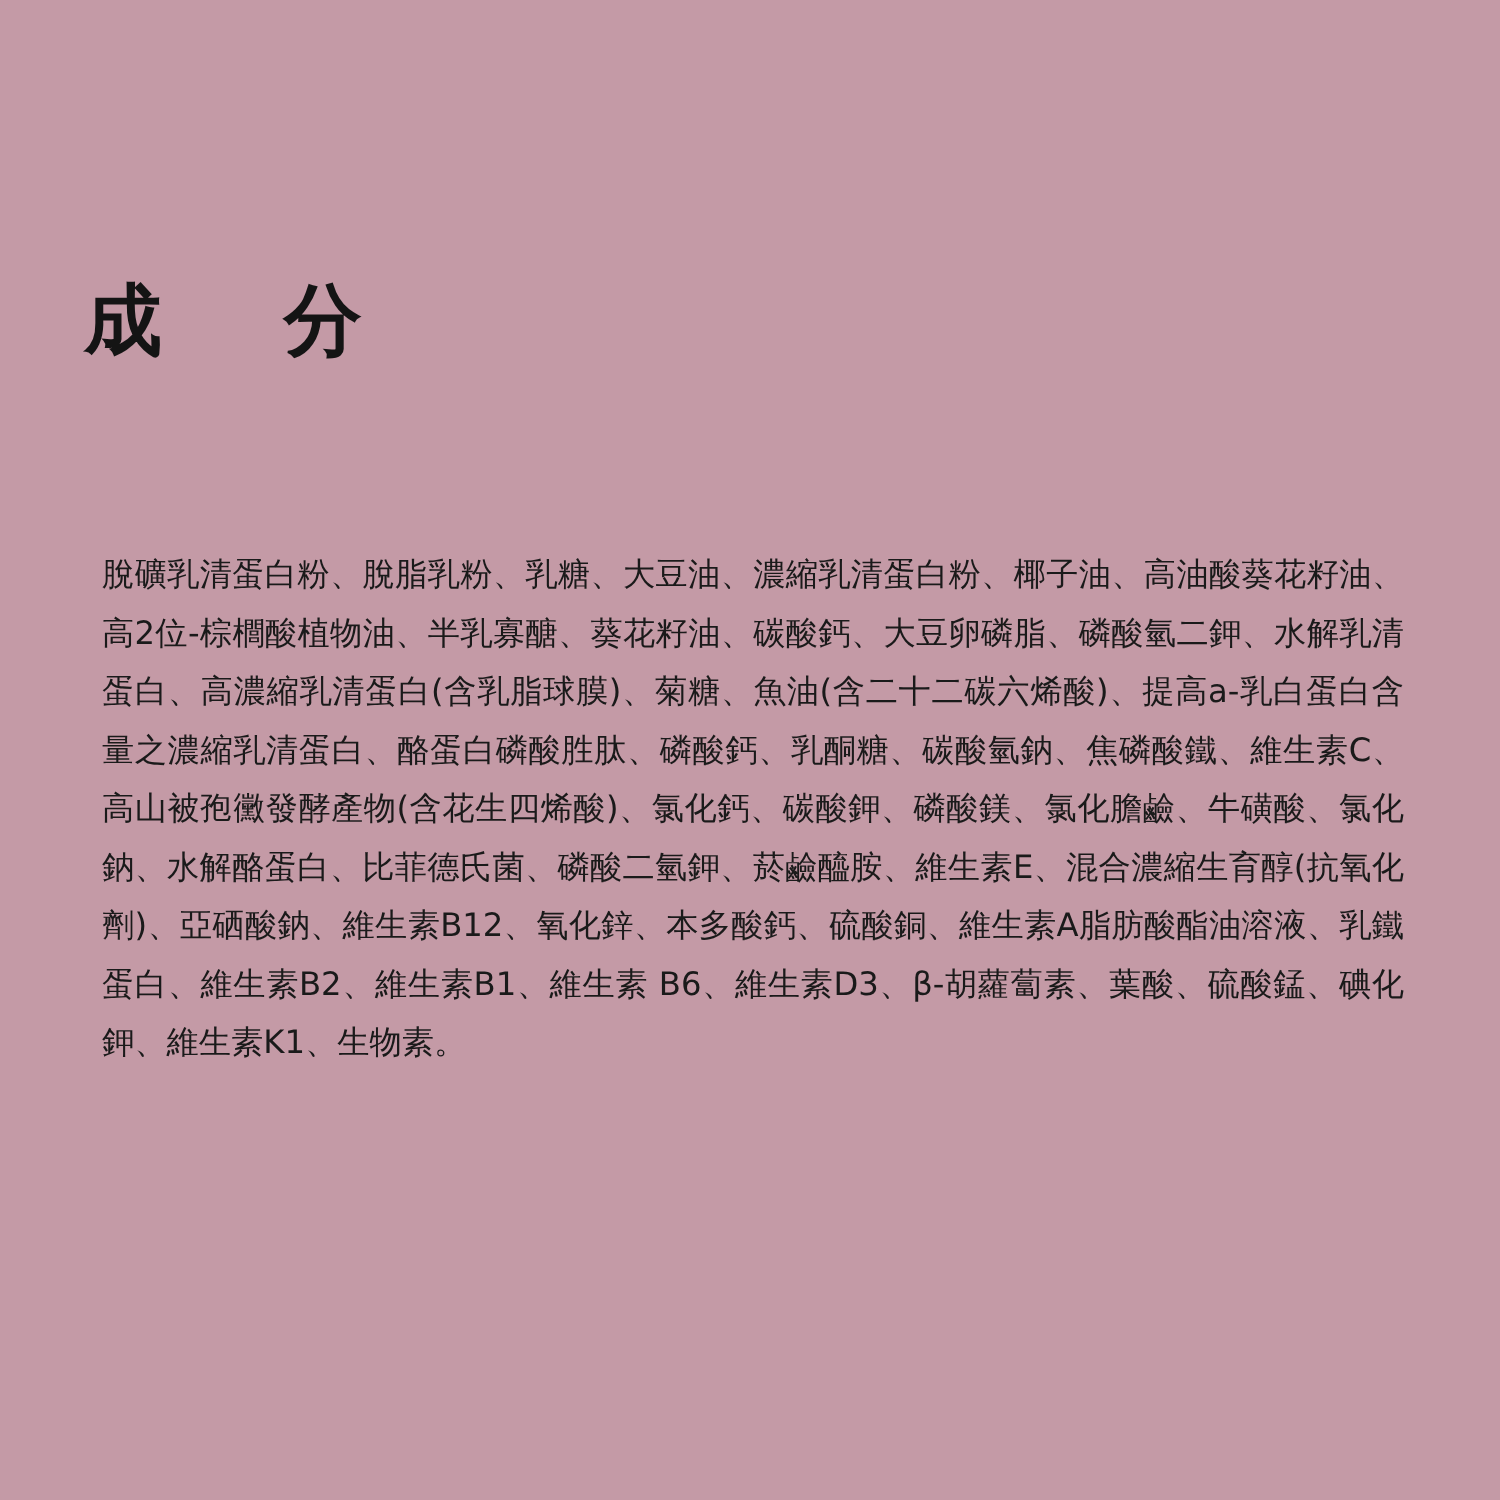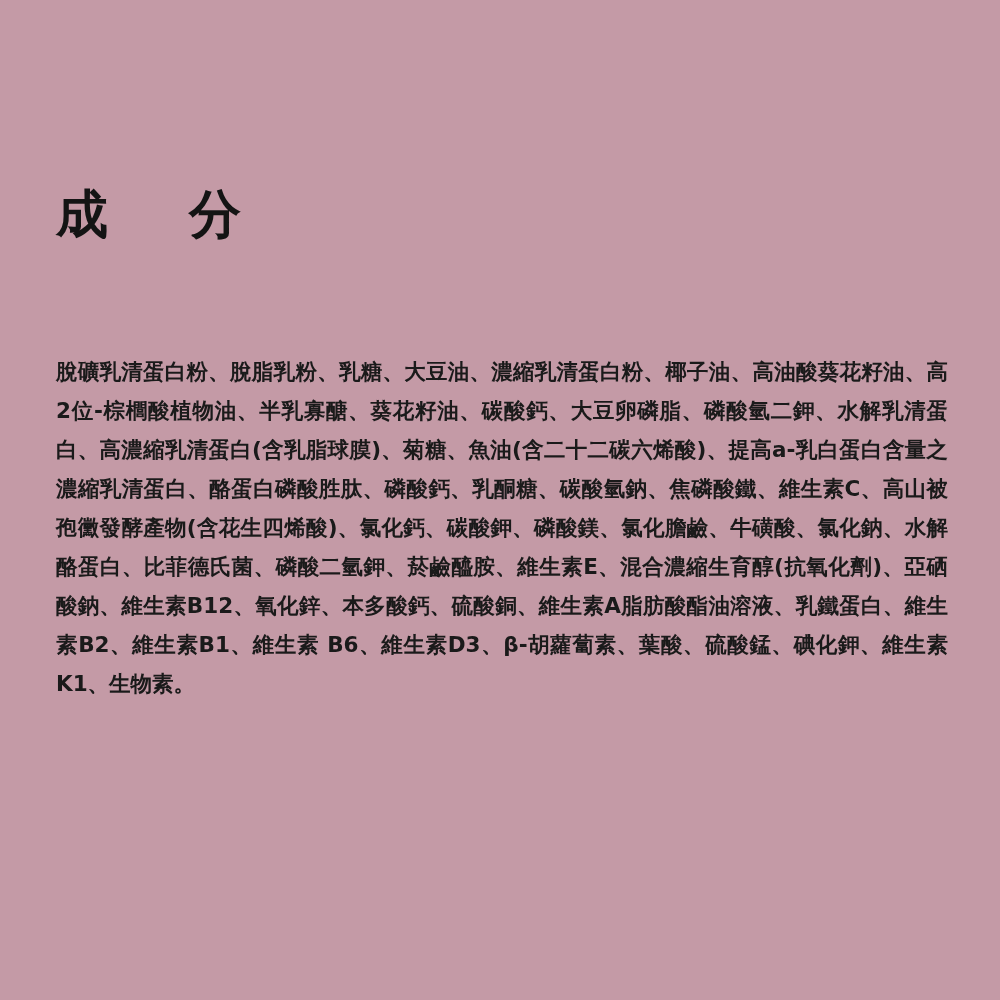--- a/index.html
+++ b/index.html
@@ -36,22 +36,22 @@
     left: 56px;
     top: 352px;
     width: 892px;
     color: #1a1a1a;
     font-size: 21.5px;
     line-height: 39px;
   }
   .ingredients {
     text-align: justify;
     text-justify: inter-character;
-    font-weight: 700;
-    margin: 0;
+    font-weight: 400;
+    margin: 12px;
   }
   .allergen {
     margin-top: 8px;
     font-weight: bold;
     font-size: 21.5px;
     line-height: 39px;
     letter-spacing: 0.01em;
   }
 </style>
 </head>

